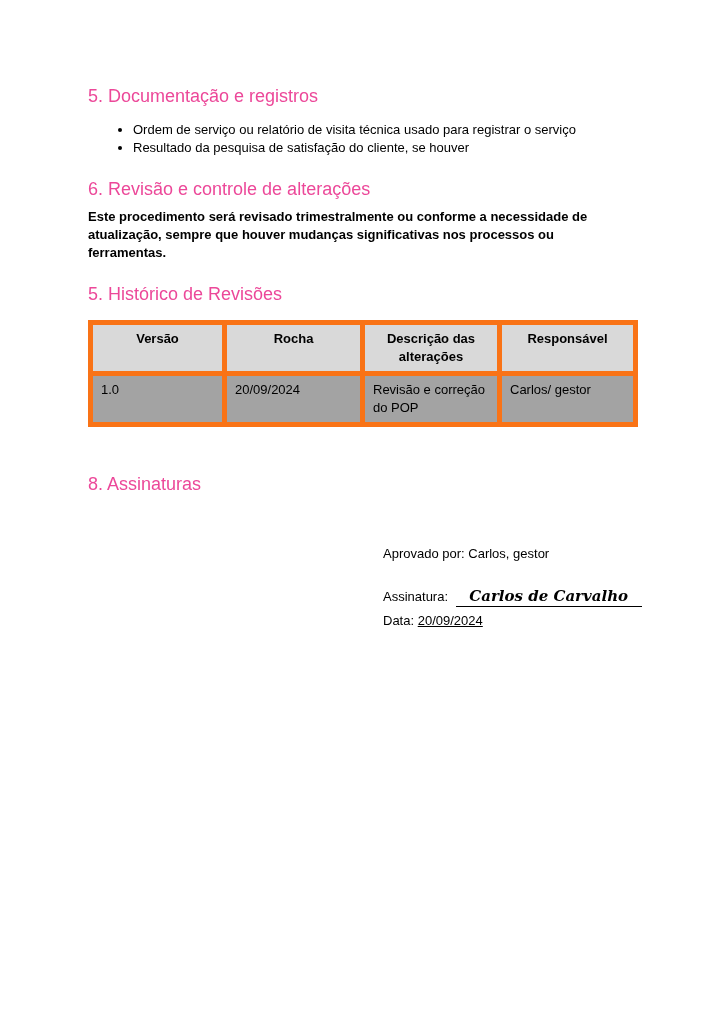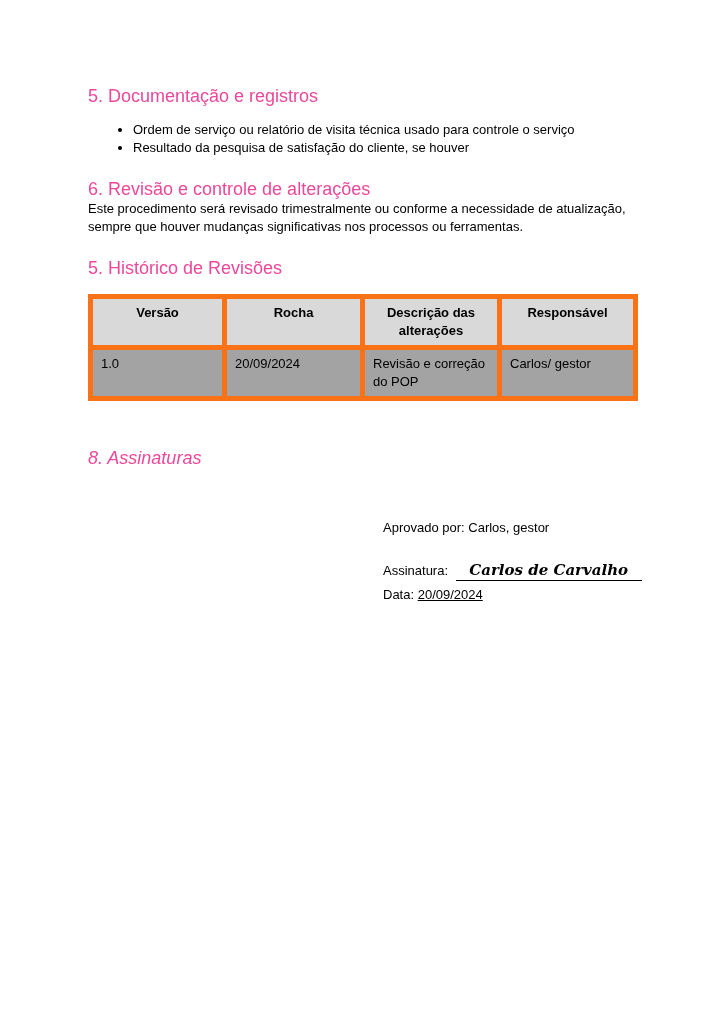--- a/index.html
+++ b/index.html
@@ -24,21 +24,21 @@
 
   ul.bullets {
     margin-top:14px;
     padding-left:45px;
     font-size:13px;
     line-height:18px;
     list-style-type:disc;
   }
 
   .h6 { margin-top:22px; }
-  .p6 { margin-top:0; }
+  .p6 { margin-top:8px;font-weight:bold; }
 
   .h7 { margin-top:22px; }
   .note {
     margin-top:10px;
     font-style:italic;
   }
 
   table.rev-table {
     margin-top:15px;
     width:545px;
@@ -54,21 +54,21 @@
   }
   table.rev-table th {
     background:#d9d9d9;
     font-weight:700;
     text-align:center;
   }
   table.rev-table td { text-align:left; background:#a3a3a3; }
   col.c1 { width:134px; } col.c2 { width:138px; }
   col.c3 { width:137px; } col.c4 { width:136px; }
 
-  .h8 { margin-top:47px;font-style:italic; }
+  .h8 { margin-top:47px; }
 
   .sig-area {
     position:relative;
     margin-top:30px;
     height:140px;
     font-size:13px;
     line-height:18px;
   }
   .sig-col-left  { position:absolute; left:0;    top:0; }
   .sig-col-right { position:absolute; left:295px; top:20px; }
@@ -92,21 +92,21 @@
   .date-row { margin-top:5px; }
   .underlined { text-decoration:underline; }
 </style>
 </head>
 <body>
 
 <div class="page">
 
   <h2 class="h5">5. Documentação e registros</h2>
   <ul class="bullets">
-    <li>Ordem de serviço ou relatório de visita técnica usado para controle o serviço</li>
+    <li>Ordem de serviço ou relatório de visita técnica usado para registrar o serviço</li>
     <li>Resultado da pesquisa de satisfação do cliente, se houver</li>
   </ul>
 
   <h2 class="h6">6. Revisão e controle de alterações</h2>
   <p class="body-text p6">Este procedimento será revisado trimestralmente ou conforme a necessidade de atualização, sempre que houver mudanças significativas nos processos ou ferramentas.</p>
 
   <h2 class="h7">5. Histórico de Revisões</h2>
 
   <table class="rev-table">
     <colgroup>

